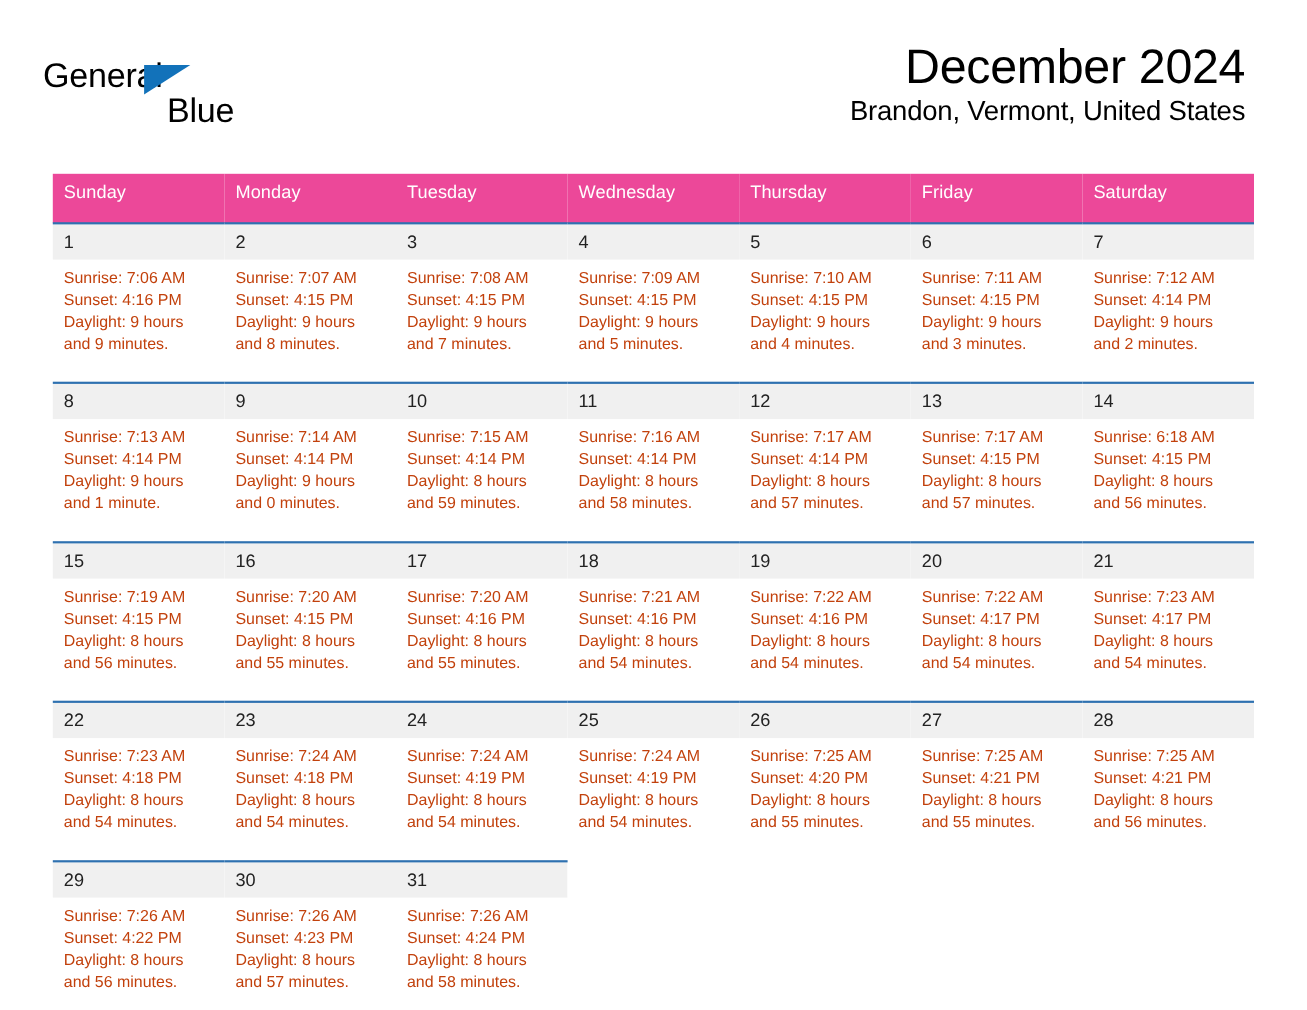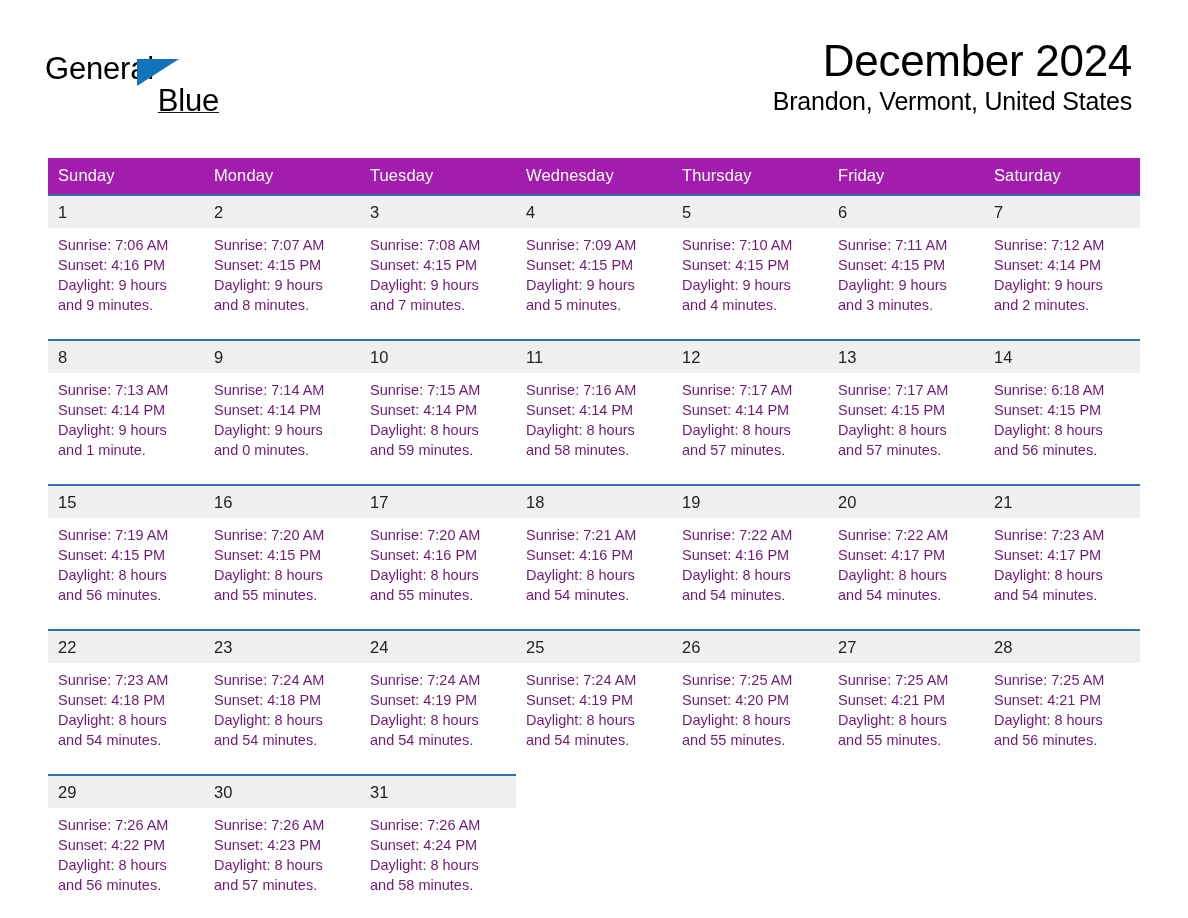--- a/index.html
+++ b/index.html
@@ -21,25 +21,24 @@
     box-sizing: border-box;
   }
 
   
   .masthead {
     position: relative;
     height: 105px;
   }
   .logo {
     position: absolute;
-    left: 45px;
+    left: 39px;
     top: 52px;
     width: 180px;
     height: 62px;
-    text-decoration: underline;
   }
   .logo-row1 {
     position: relative;
     height: 34px;
     white-space: nowrap;
   }
   .logo-general {
     font-size: 31px;
     letter-spacing: -0.2px;
     color: #000000;
@@ -96,26 +95,26 @@
     left: 48px;
     top: 158px;
     width: 1092px;
   }
   table.cal {
     width: 1092px;
     border-collapse: collapse;
     table-layout: fixed;
   }
   table.cal th {
-    background: #a21caf;
+    background: #ec4899;
     color: #ffffff;
     font-size: 16.5px;
     font-weight: normal;
     text-align: left;
-    padding: 8px 0 9px 10px;
+    padding: 8px 0 17px 10px;
     height: 18px;
     letter-spacing: 0.1px;
   }
   tr.week-spacer td {
     height: 14px;
     padding: 0;
     border: none;
     background: #ffffff;
   }
   td.daycell {
@@ -137,21 +136,21 @@
     height: 18px;
     line-height: 18px;
   }
   .datenum.blank {
     background: #ffffff;
   }
   .info {
     padding: 7px 8px 10px 10px;
     font-size: 14.5px;
     line-height: 20px;
-    color: #701a75;
+    color: #c2410c;
   }
   .info div {
     white-space: nowrap;
   }
 </style>
 </head>
 <body>
 
 <div class="page">
 

